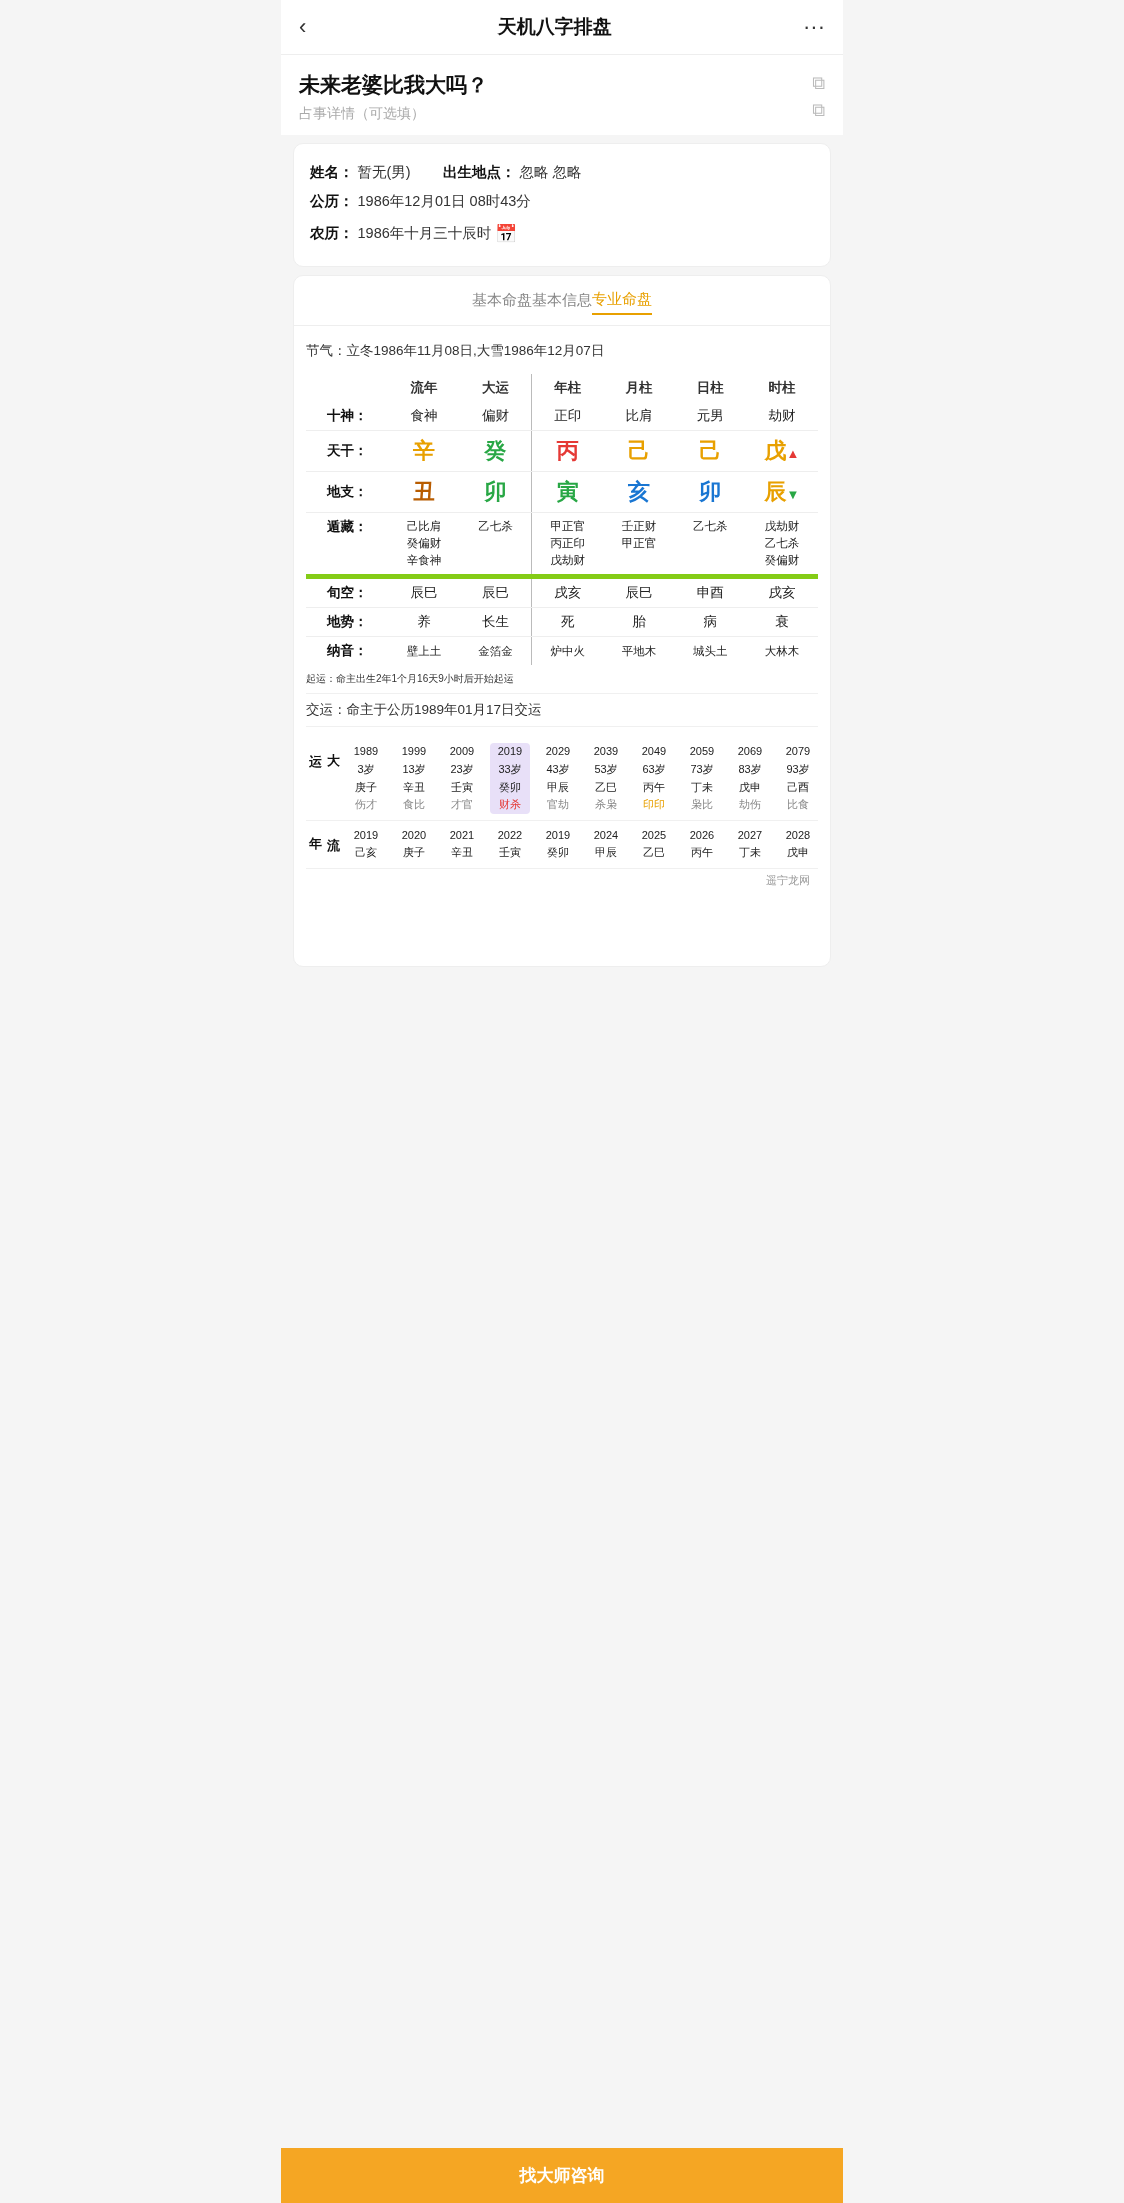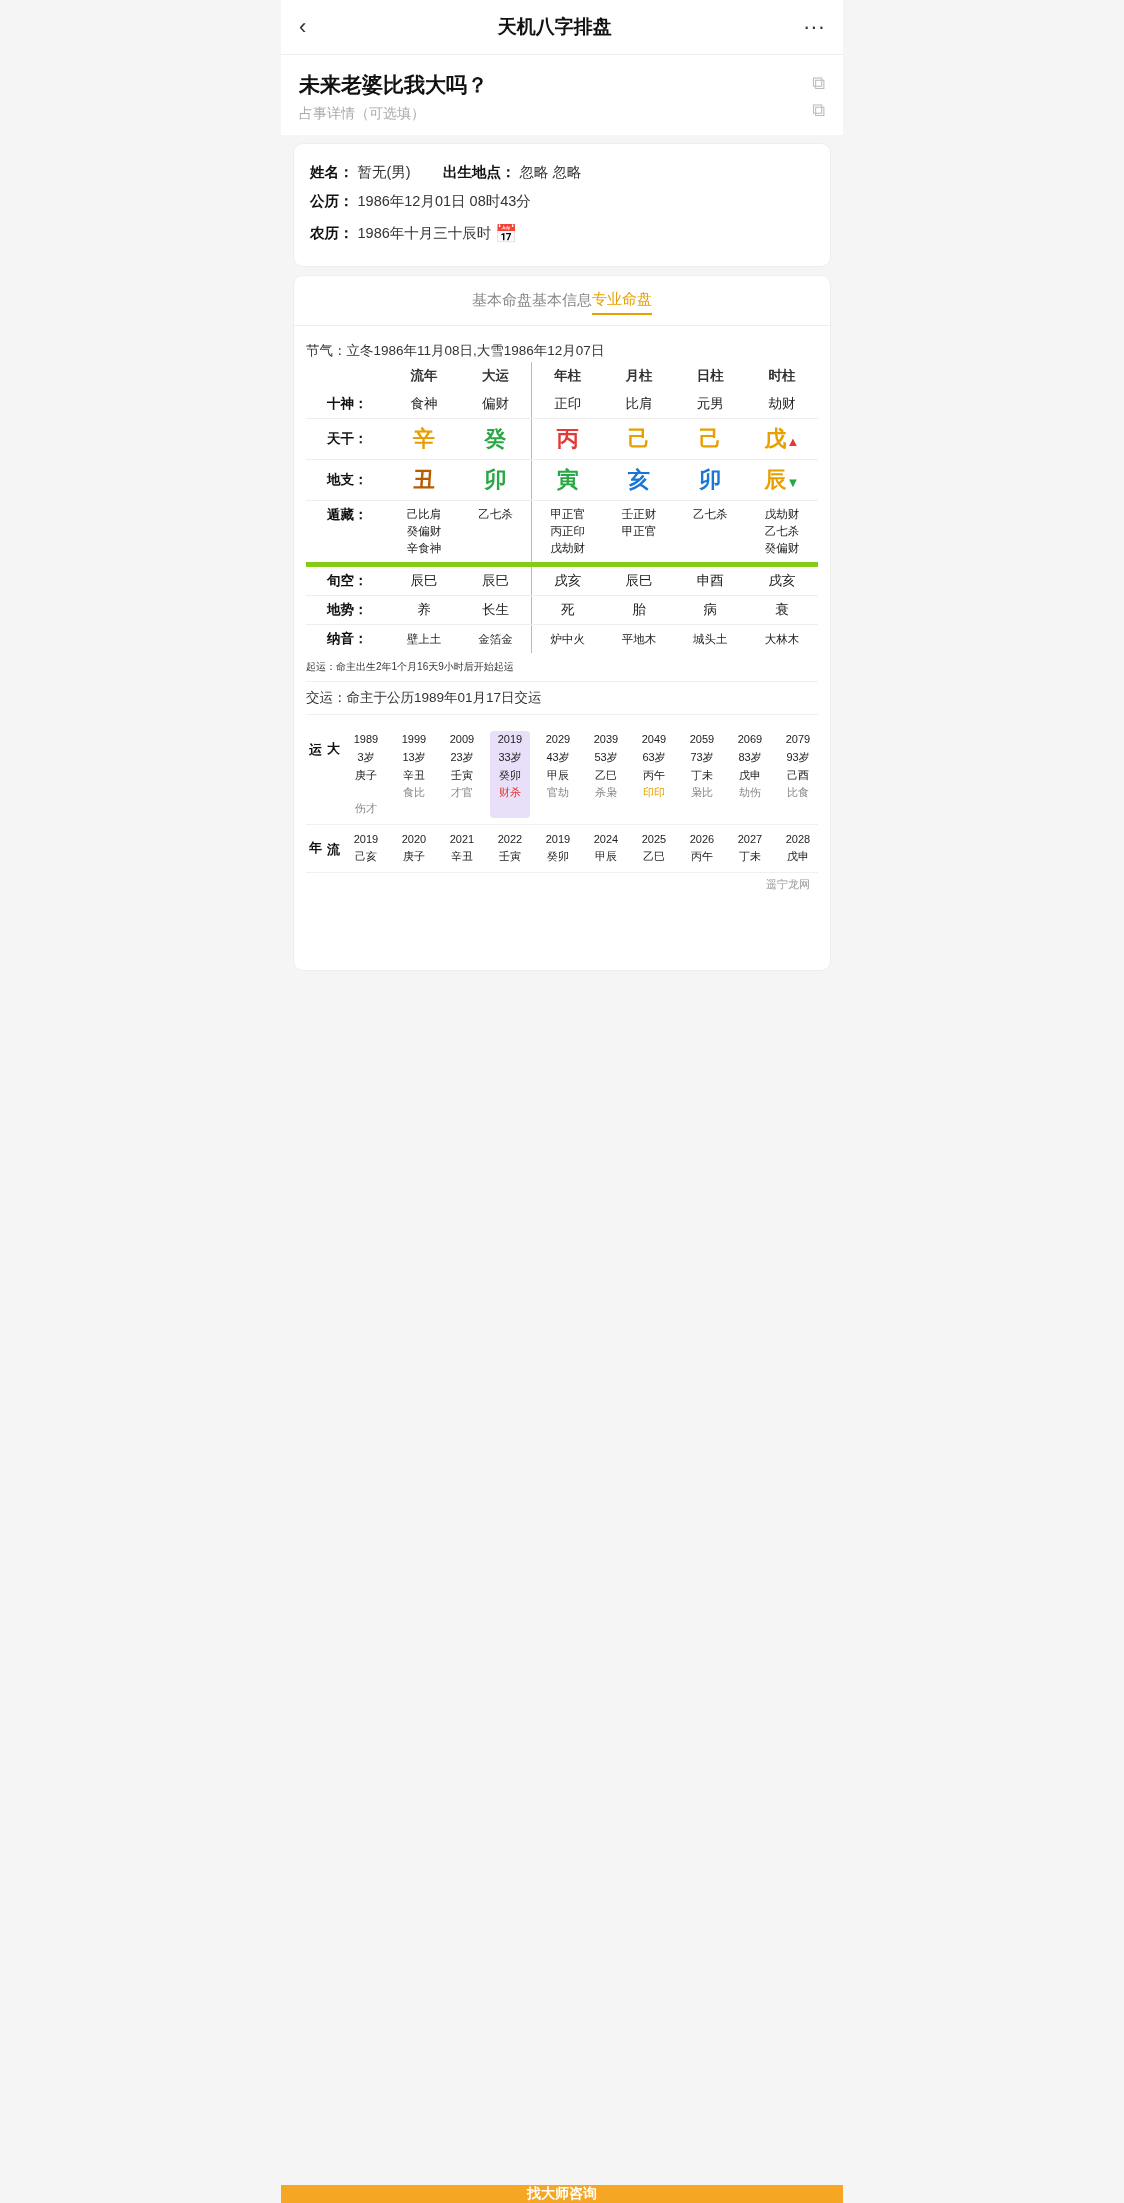--- a/index.html
+++ b/index.html
@@ -100,20 +100,21 @@
       font-weight: 500;
     }
 
     
     .content-area {
       padding: 14px 12px;
     }
     .jieqi-line {
       font-size: 13.5px;
       color: #333;
+      margin-bottom: 12px;
       line-height: 1.6;
     }
 
     
     .bazi-table {
       width: 100%;
       border-collapse: collapse;
       font-size: 13.5px;
     }
     .bazi-table td {
@@ -186,23 +187,24 @@
     
     .bottom-btn {
       position: fixed;
       bottom: 0;
       left: 50%;
       transform: translateX(-50%);
       width: 100%;
       max-width: 562px;
       background: #f5a623;
       color: #fff;
-      font-size: 14px;
+      font-size: 17px;
       font-weight: 600;
       text-align: center;
+      padding: 16px;
       cursor: pointer;
       z-index: 100;
     }
 
     .watermark {
       font-size: 11px;
       color: #999;
       text-align: right;
       padding: 4px 8px;
     }
@@ -384,21 +386,21 @@
     <div class="jiaoyun-line">交运：命主于公历1989年01月17日交运</div>
 
     <div class="dayun-section">
       <div class="dayun-row">
         <div style="font-weight:bold;color:#111;min-width:24px;font-size:13px;writing-mode:vertical-rl;margin-right:4px;">大<br>运</div>
         <div class="dayun-cells">
           <div class="dayun-cell">
             <div>1989</div>
             <div>3岁</div>
             <div>庚子</div>
-            <div style="color:#888;margin-top:16px;">伤才</div>
+            <div style="color:#888;">伤才</div>
           </div>
           <div class="dayun-cell">
             <div>1999</div>
             <div>13岁</div>
             <div>辛丑</div>
             <div style="color:#888;">食比</div>
           </div>
           <div class="dayun-cell">
             <div>2009</div>
             <div>23岁</div>

